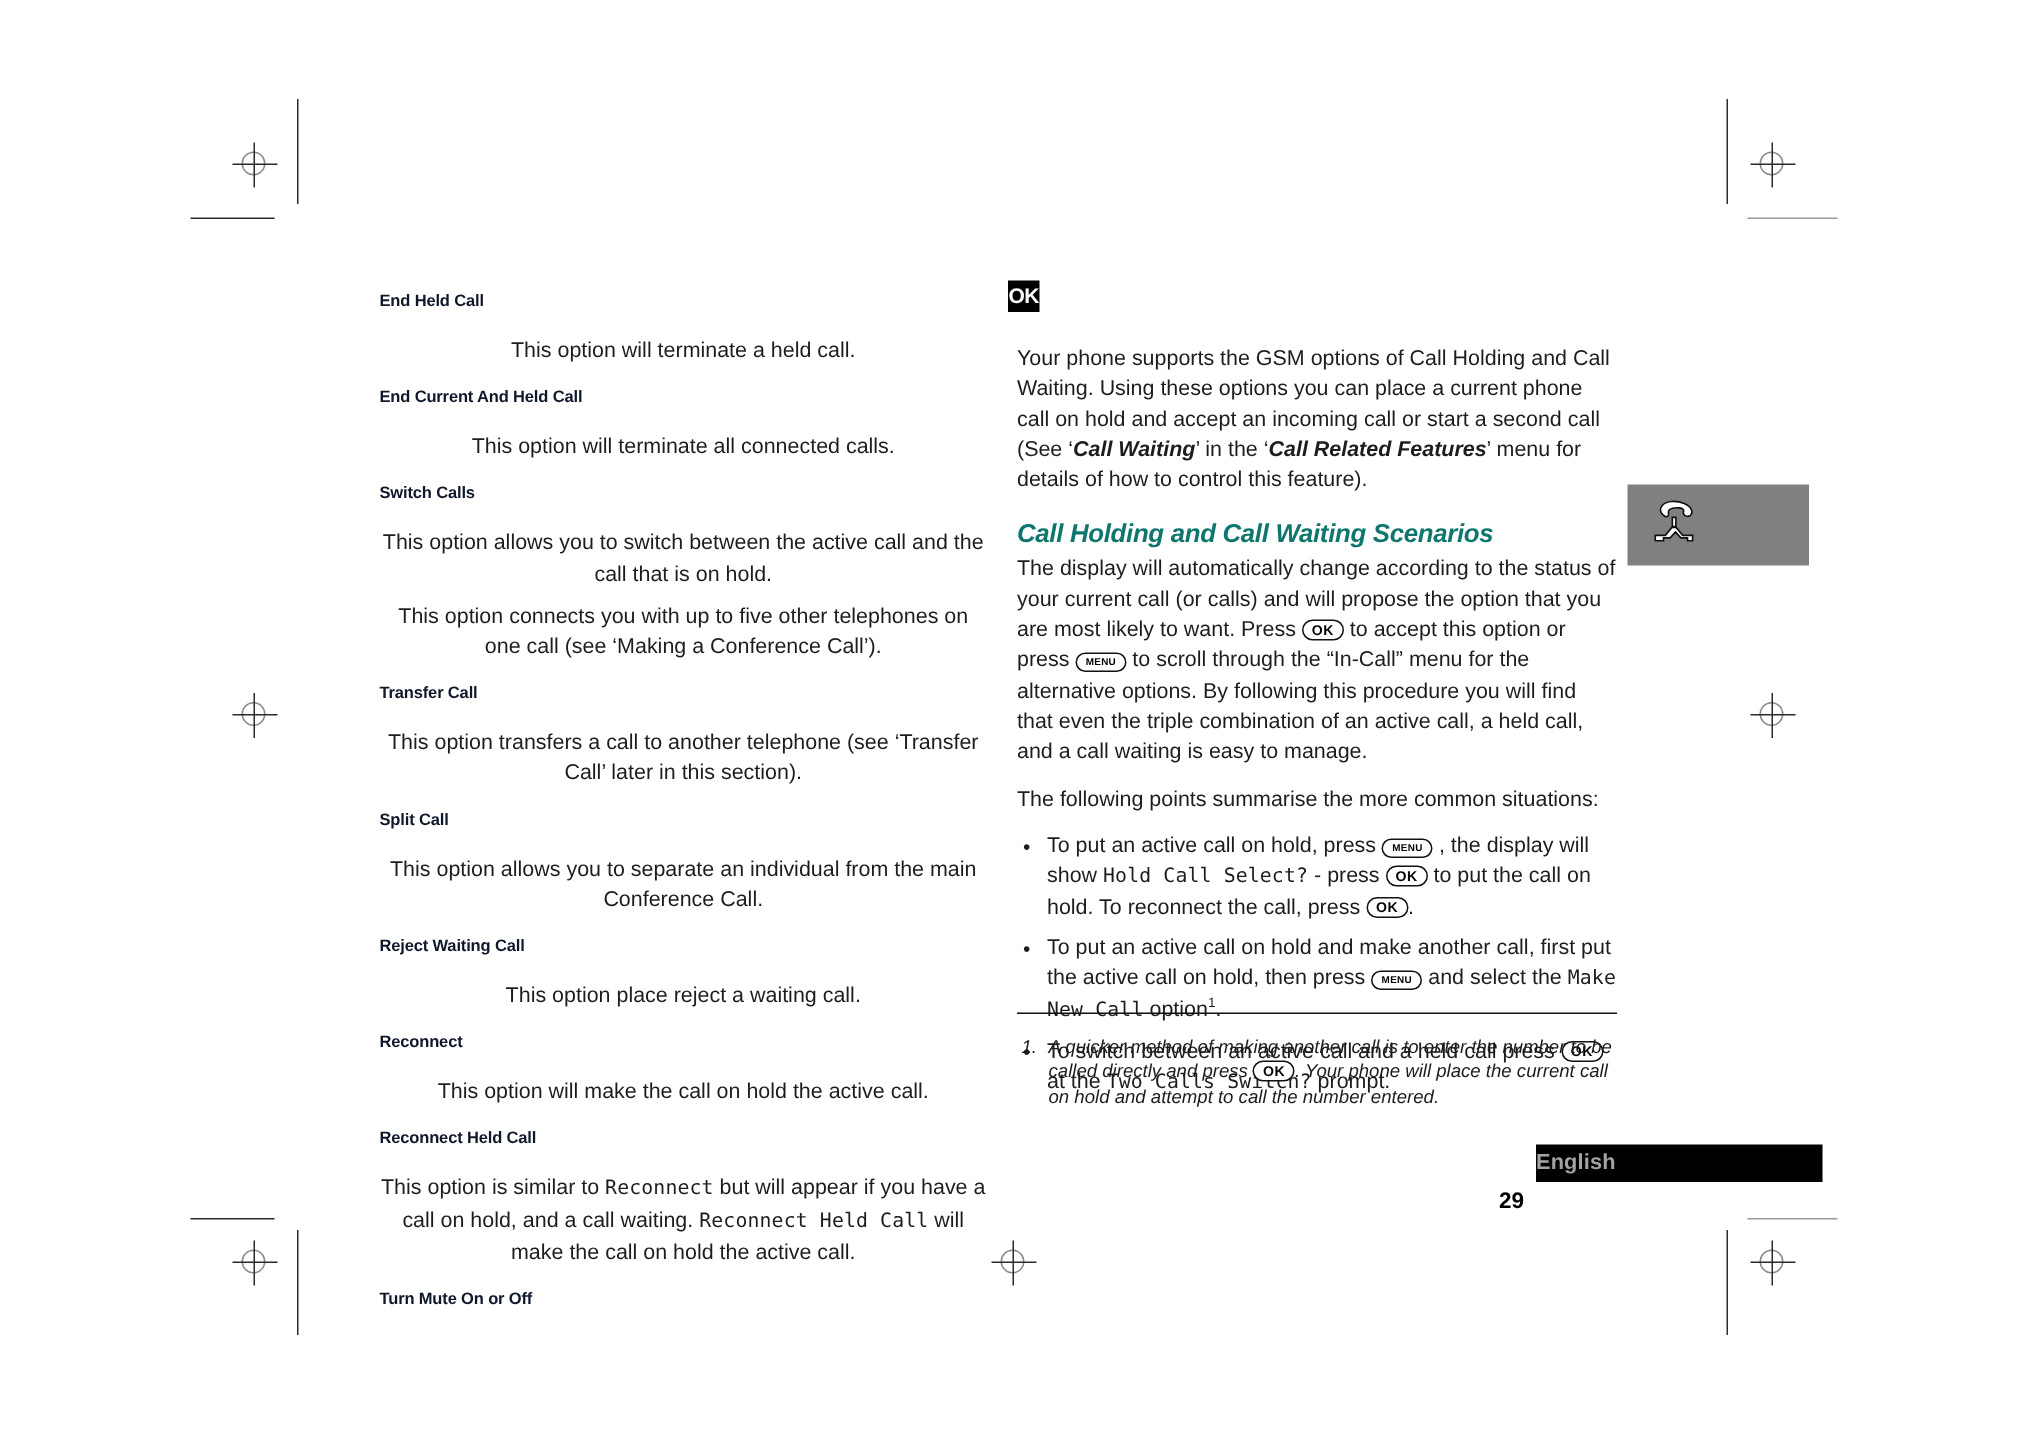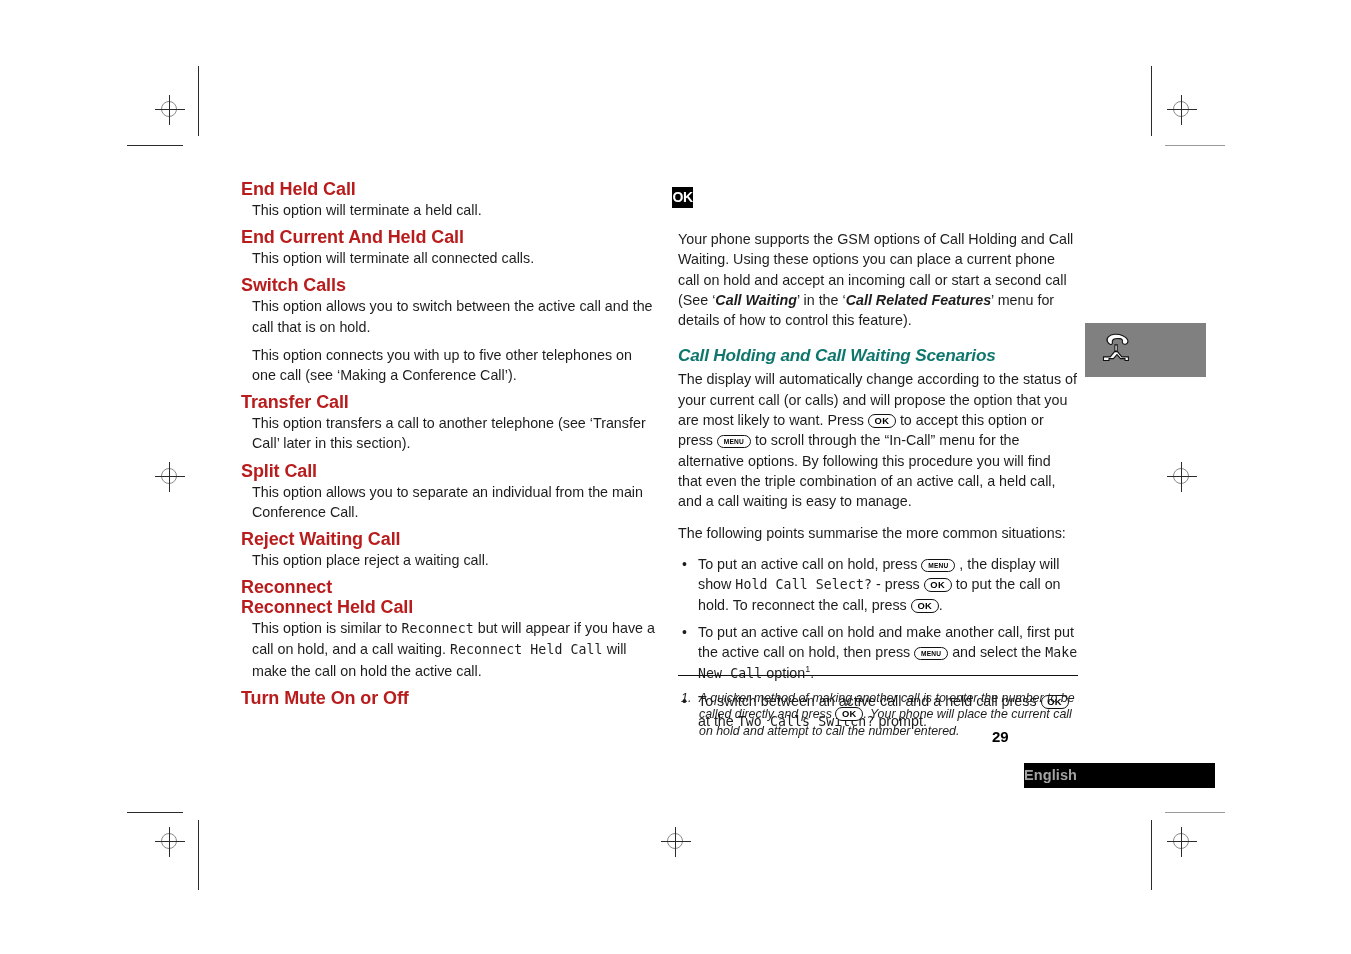--- a/index.html
+++ b/index.html
@@ -59,32 +59,33 @@
   .col {
     position: absolute;
     font-size: 14.3px;
     line-height: 20.1px;
     color: #1d1d1d;
   }
   .col-left  { left: 241px; top: 180px; width: 418px; }
   .col-right { left: 678px; top: 180px; width: 400px; }
 
   h3.opt {
-    font-size: 18px;
-    font-weight: bold;
-    margin: 0;
+    font-size: 11px;
+    font-weight: bold;
+    margin: 12px;
     padding: 0 0 1px 0;
     line-height: 19px;
-    color: #b91c1c;
+    color: #0f172a;
     letter-spacing: -0.1px;
   }
   p.optbody {
     margin: 0 0 8px 0;
     padding-left: 11px;
     line-height: 20.2px;
+    text-align: center;
   }
   p.optbody:last-child { margin-bottom: 0; }
 
   
   .lcd {
     font-family: "DejaVu Sans Mono", "Liberation Mono", monospace;
     font-size: 13.2px;
     letter-spacing: 0.1px;
   }
 
@@ -211,23 +212,23 @@
   .sidetab svg {
     position: absolute;
     left: 15px;
     top: 9px;
   }
 
   
   .pagenum {
     position: absolute;
     left: 992px;
-    top: 728px;
+    top: 792px;
     width: 24px;
-    text-align: left;
+    text-align: right;
     font-size: 15px;
     font-weight: bold;
     color: #000;
   }
   .langbar {
     position: absolute;
     left: 1024px;
     top: 763px;
     width: 191px;
     height: 25px;
@@ -310,20 +311,21 @@
     <h3 class="opt">Transfer Call</h3>
     <p class="optbody">This option transfers a call to another telephone (see ‘Transfer Call’ later in this section).</p>
 
     <h3 class="opt">Split Call</h3>
     <p class="optbody">This option allows you to separate an individual from the main Conference Call.</p>
 
     <h3 class="opt">Reject Waiting Call</h3>
     <p class="optbody">This option place reject a waiting call.</p>
 
     <h3 class="opt">Reconnect</h3>
+    <p class="optbody">This option will make the call on hold the active call.</p>
 
     <h3 class="opt">Reconnect Held Call</h3>
     <p class="optbody"><span>This option is similar to </span><span class="lcd">Reconnect</span><span> but will appear if you have a call on hold, and a call waiting. </span><span class="lcd">Reconnect Held Call</span><span> will make the call on hold the active call.</span></p>
 
     <h3 class="opt">Turn Mute On or Off</h3>
 
   </div>
 
   <div class="ok-badge">OK</div>
 

